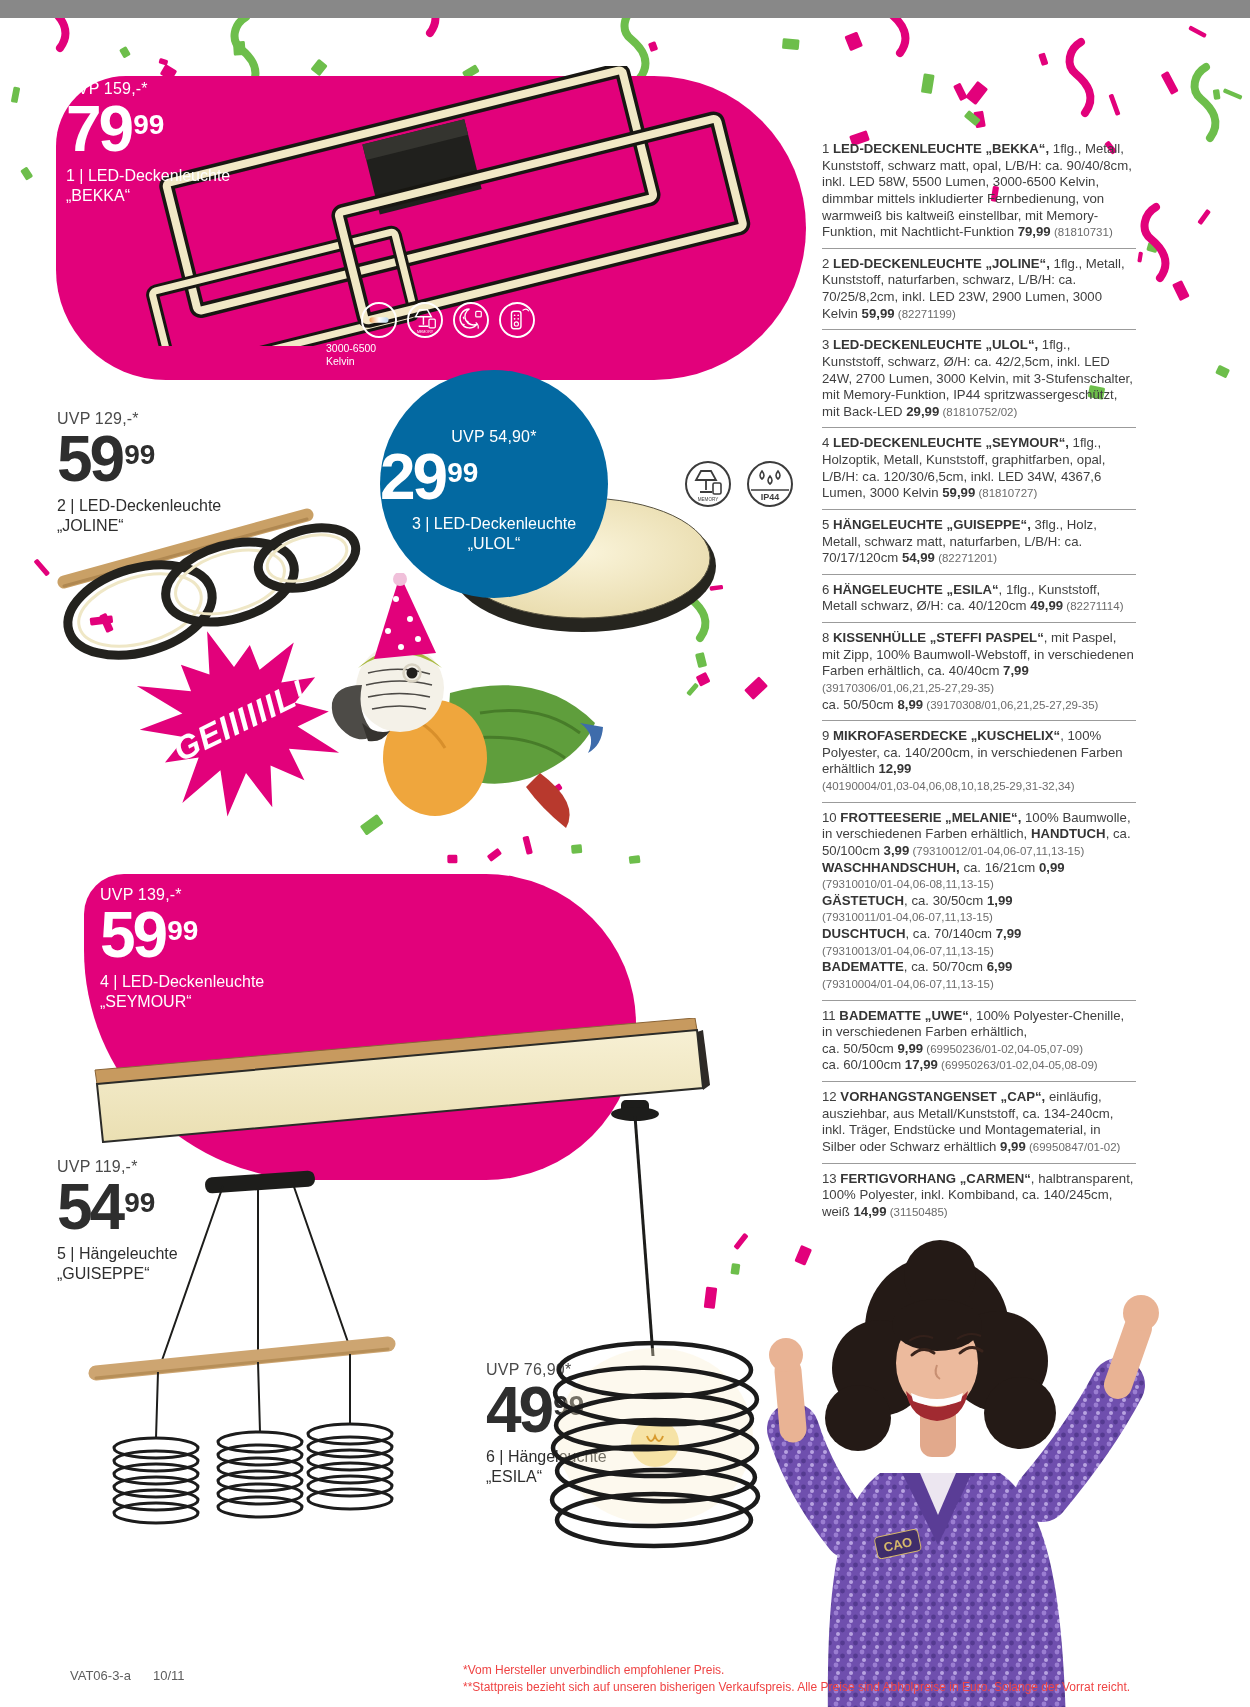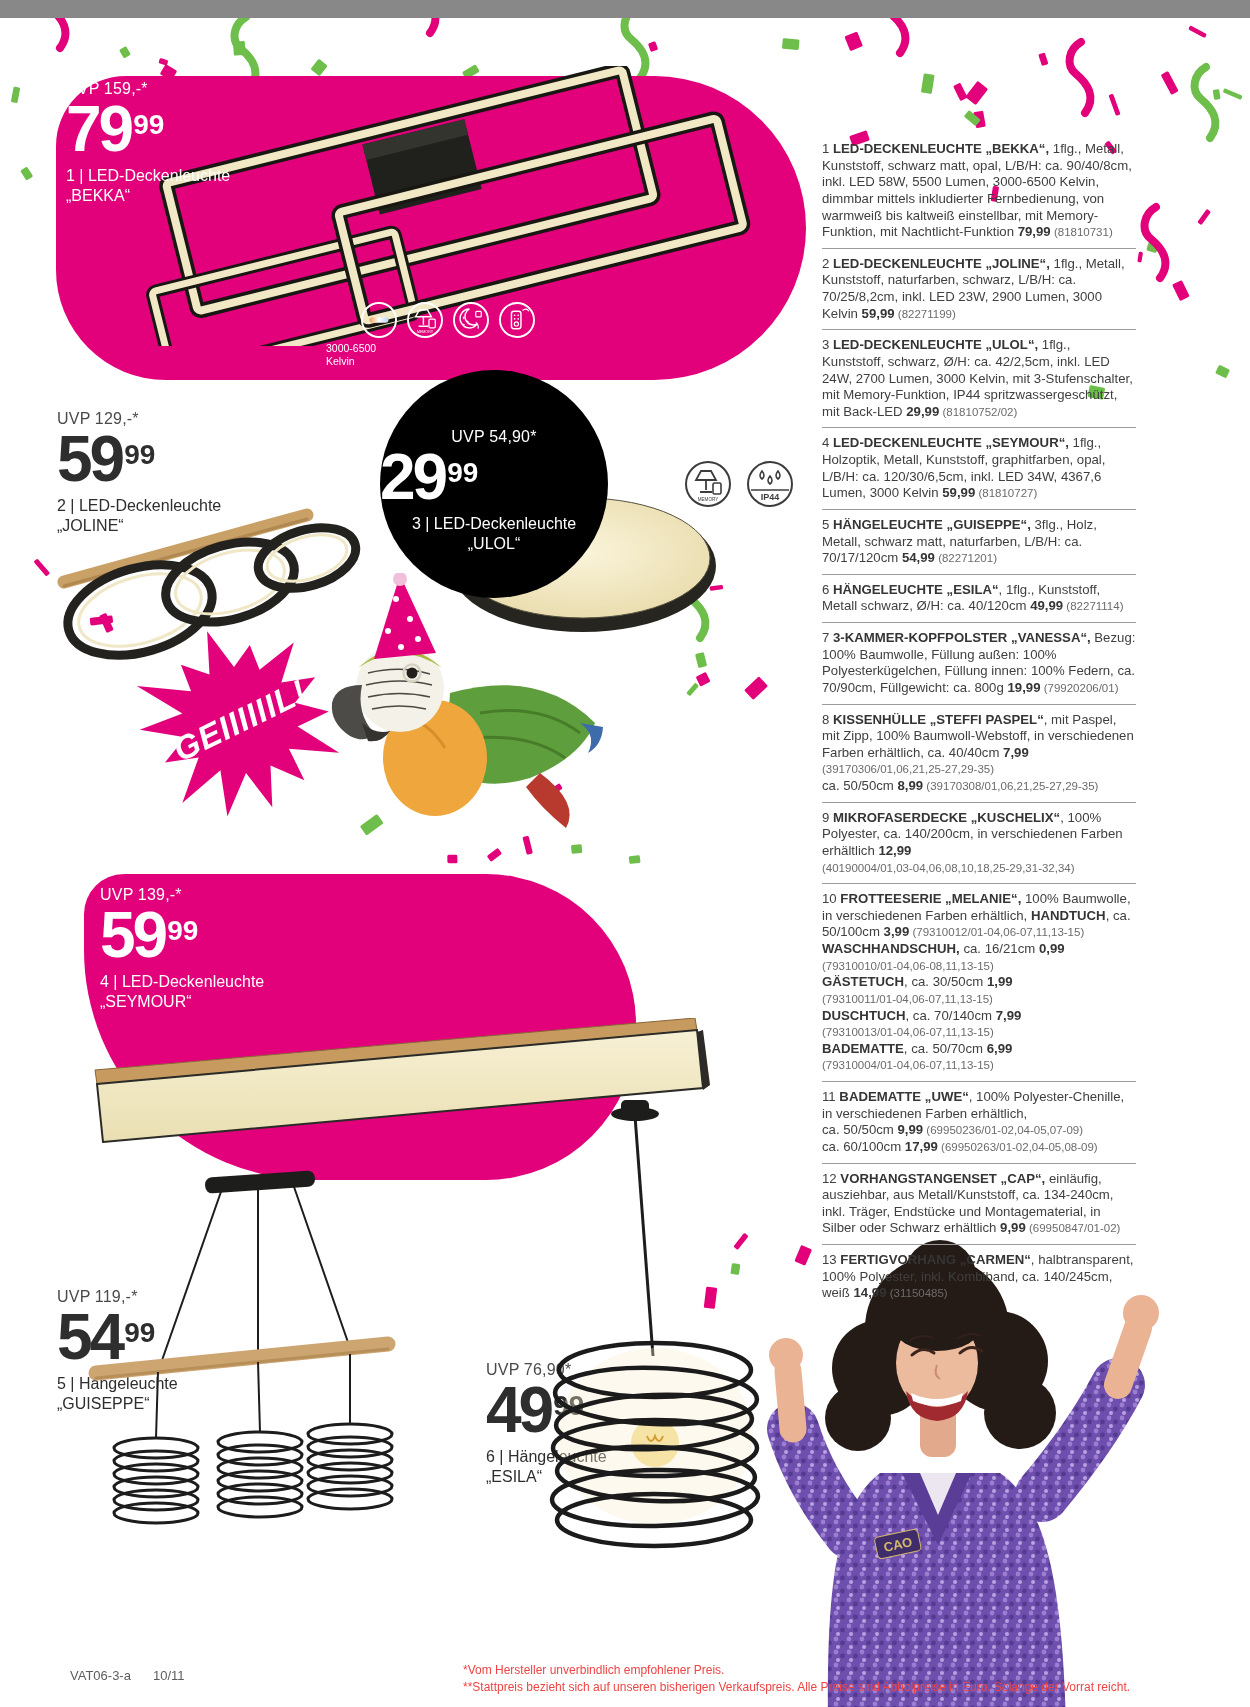--- a/index.html
+++ b/index.html
@@ -5,21 +5,21 @@
   body{margin:0;background:#888}
   .page{position:relative;width:1250px;height:1707px;background:#fff;overflow:hidden;
         font-family:"Liberation Sans","DejaVu Sans",sans-serif;color:#3d3d3d}
   .abs{position:absolute}
   
   .capsule{left:56px;top:58px;width:750px;height:304px;background:#e2017b;
            border-radius:70px 152px 152px 110px}
   .seymour-blob{left:84px;top:856px;width:552px;height:306px;background:#e2017b;
            border-radius:40px 150px 150px 230px}
   .ulol-circle{left:380px;top:352px;width:228px;height:228px;border-radius:50%;
-           background:#000000;color:#fff;text-align:center;box-sizing:border-box;padding-top:58px}
+           background:#0369a1;color:#fff;text-align:center;box-sizing:border-box;padding-top:58px}
   
   .uvp{font-size:16px;letter-spacing:.2px}
   .bigprice{display:flex;align-items:flex-start;font-weight:700;line-height:.88;margin-top:3px}
   .bigprice .int{font-size:64px;letter-spacing:-3px}
   .bigprice .dec{font-size:28px;margin-top:12px;margin-left:2px}
   .bigprice.center{justify-content:flex-start}
   .olabel{font-size:16px;line-height:1.25;margin-top:9px}
   .light{color:#fff}
   .dark .uvp{color:#4a4a4a}
   .dark .bigprice,.dark .olabel{color:#2e2e2e}
@@ -317,21 +317,21 @@
       <span>4 | LED-Deckenleuchte</span><br>
       <span>„SEYMOUR“</span>
     </div>
   </div>
   <svg class="abs" style="left:85px;top:1000px" width="635" height="125" viewBox="0 0 635 125">
     <polygon points="612,14 618,72 625,67 618,12" fill="#2e2a26"></polygon>
     <polygon points="12,66 612,12 610,0 10,52" fill="#c79a5f" stroke="#8a6436" stroke-width="1"></polygon>
     <polygon points="12,66 612,12 618,70 18,124" fill="url(#panelGrad)" stroke="#2b2b28" stroke-width="2"></polygon>
   </svg>
 
-  <div class="abs dark" style="left:57px;top:1270px">
+  <div class="abs dark" style="left:57px;top:1140px">
     <div class="uvp">UVP 119,-*</div>
     <div class="bigprice">
       <span class="int">54</span>
       <span class="dec">99</span>
     </div>
     <div class="olabel">
       <span>5 | Hängeleuchte</span><br>
       <span>„GUISEPPE“</span>
     </div>
   </div>
@@ -430,21 +430,20 @@
     </g>
   </svg>
 
   <div class="abs right-col">
       <div class="product-entry"><span class="seg-n">1 </span><span class="seg-b">LED-DECKENLEUCHTE „BEKKA“, </span><span class="seg-n">1flg., Metall, Kunststoff, schwarz matt, opal, L/B/H: ca. 90/40/8cm, inkl. LED 58W, 5500 Lumen, 3000-6500 Kelvin, dimmbar mittels inkludierter Fernbedienung, von warmweiß bis kaltweiß einstellbar, mit Memory-Funktion, mit Nachtlicht-Funktion </span><span class="seg-b">79,99</span><span class="seg-g"> (81810731)</span></div>
       <div class="product-entry"><span class="seg-n">2 </span><span class="seg-b">LED-DECKENLEUCHTE „JOLINE“, </span><span class="seg-n">1flg., Metall, Kunststoff, naturfarben, schwarz, L/B/H: ca. 70/25/8,2cm, inkl. LED 23W, 2900 Lumen, 3000 Kelvin </span><span class="seg-b">59,99</span><span class="seg-g"> (82271199)</span></div>
       <div class="product-entry"><span class="seg-n">3 </span><span class="seg-b">LED-DECKENLEUCHTE „ULOL“, </span><span class="seg-n">1flg., Kunststoff, schwarz, Ø/H: ca. 42/2,5cm, inkl. LED 24W, 2700 Lumen, 3000 Kelvin, mit 3-Stufenschalter, mit Memory-Funktion, IP44 spritzwassergeschützt, mit Back-LED </span><span class="seg-b">29,99</span><span class="seg-g"> (81810752/02)</span></div>
       <div class="product-entry"><span class="seg-n">4 </span><span class="seg-b">LED-DECKENLEUCHTE „SEYMOUR“, </span><span class="seg-n">1flg., Holzoptik, Metall, Kunststoff, graphitfarben, opal, L/B/H: ca. 120/30/6,5cm, inkl. LED 34W, 4367,6 Lumen, 3000 Kelvin </span><span class="seg-b">59,99</span><span class="seg-g"> (81810727)</span></div>
       <div class="product-entry"><span class="seg-n">5 </span><span class="seg-b">HÄNGELEUCHTE „GUISEPPE“, </span><span class="seg-n">3flg., Holz, Metall, schwarz matt, naturfarben, L/B/H: ca. 70/17/120cm </span><span class="seg-b">54,99</span><span class="seg-g"> (82271201)</span></div>
       <div class="product-entry"><span class="seg-n">6 </span><span class="seg-b">HÄNGELEUCHTE „ESILA“</span><span class="seg-n">, 1flg., Kunststoff, Metall schwarz, Ø/H: ca. 40/120cm </span><span class="seg-b">49,99</span><span class="seg-g"> (82271114)</span></div>
-      <div class="product-entry"><span class="seg-n">7 </span><span class="seg-b">3-KAMMER-KOPFPOLSTER „VANESSA“, </span><span class="seg-n">Bezug: 100% Baumwolle, Füllung außen: 100% Polyesterkügelchen, Füllung innen: 100% Federn, ca. 70/90cm, Füllgewicht: ca. 800g </span><span class="seg-b">19,99</span><span class="seg-g"> (79920206/01)</span></div>
       <div class="product-entry"><span class="seg-n">8 </span><span class="seg-b">KISSENHÜLLE „STEFFI PASPEL“</span><span class="seg-n">, mit Paspel, mit Zipp, 100% Baumwoll-Webstoff, in verschiedenen Farben erhältlich, ca. 40/40cm </span><span class="seg-b">7,99</span><span class="seg-g"> (39170306/01,06,21,25-27,29-35)</span><br><span class="seg-n">ca. 50/50cm </span><span class="seg-b">8,99</span><span class="seg-g"> (39170308/01,06,21,25-27,29-35)</span></div>
       <div class="product-entry"><span class="seg-n">9 </span><span class="seg-b">MIKROFASERDECKE „KUSCHELIX“</span><span class="seg-n">, 100% Polyester, ca. 140/200cm, in verschiedenen Farben erhältlich </span><span class="seg-b">12,99</span><br><span class="seg-g">(40190004/01,03-04,06,08,10,18,25-29,31-32,34)</span></div>
       <div class="product-entry"><span class="seg-n">10 </span><span class="seg-b">FROTTEESERIE „MELANIE“, </span><span class="seg-n">100% Baumwolle, in verschiedenen Farben erhältlich, </span><span class="seg-b">HANDTUCH</span><span class="seg-n">, ca. 50/100cm </span><span class="seg-b">3,99</span><span class="seg-g"> (79310012/01-04,06-07,11,13-15)</span><br><span class="seg-b">WASCHHANDSCHUH,</span><span class="seg-n"> ca. 16/21cm </span><span class="seg-b">0,99</span><br><span class="seg-g">(79310010/01-04,06-08,11,13-15)</span><br><span class="seg-b">GÄSTETUCH</span><span class="seg-n">, ca. 30/50cm </span><span class="seg-b">1,99</span><br><span class="seg-g">(79310011/01-04,06-07,11,13-15)</span><br><span class="seg-b">DUSCHTUCH</span><span class="seg-n">, ca. 70/140cm </span><span class="seg-b">7,99</span><br><span class="seg-g">(79310013/01-04,06-07,11,13-15)</span><br><span class="seg-b">BADEMATTE</span><span class="seg-n">, ca. 50/70cm </span><span class="seg-b">6,99</span><br><span class="seg-g">(79310004/01-04,06-07,11,13-15)</span></div>
       <div class="product-entry"><span class="seg-n">11 </span><span class="seg-b">BADEMATTE „UWE“</span><span class="seg-n">, 100% Polyester-Chenille, in verschiedenen Farben erhältlich,</span><br><span class="seg-n">ca. 50/50cm </span><span class="seg-b">9,99</span><span class="seg-g"> (69950236/01-02,04-05,07-09)</span><br><span class="seg-n">ca. 60/100cm </span><span class="seg-b">17,99</span><span class="seg-g"> (69950263/01-02,04-05,08-09)</span></div>
       <div class="product-entry"><span class="seg-n">12 </span><span class="seg-b">VORHANGSTANGENSET „CAP“, </span><span class="seg-n">einläufig, ausziehbar, aus Metall/Kunststoff, ca. 134-240cm, inkl. Träger, Endstücke und Montagematerial, in Silber oder Schwarz erhältlich </span><span class="seg-b">9,99</span><span class="seg-g"> (69950847/01-02)</span></div>
       <div class="product-entry"><span class="seg-n">13 </span><span class="seg-b">FERTIGVORHANG „CARMEN“</span><span class="seg-n">, halbtransparent, 100% Polyester, inkl. Kombiband, ca. 140/245cm, weiß </span><span class="seg-b">14,99</span><span class="seg-g"> (31150485)</span></div>
     </div>
 
   <div class="abs foot-code">
     <span>VAT06-3-a</span><span>10/11</span>

